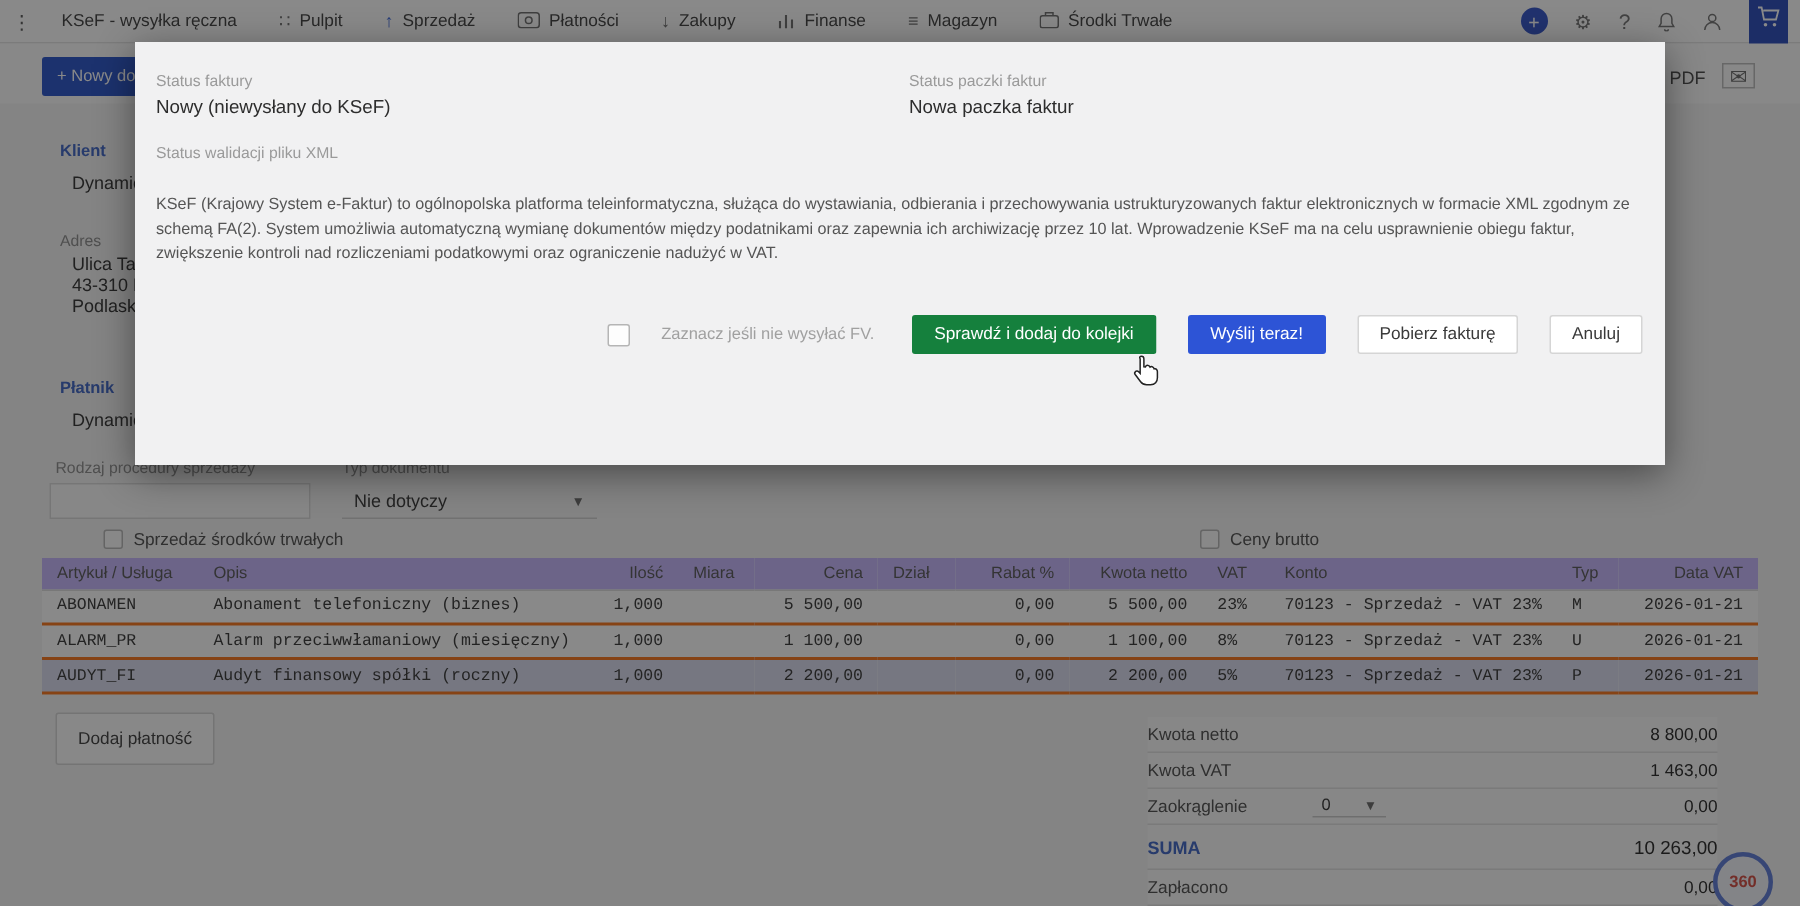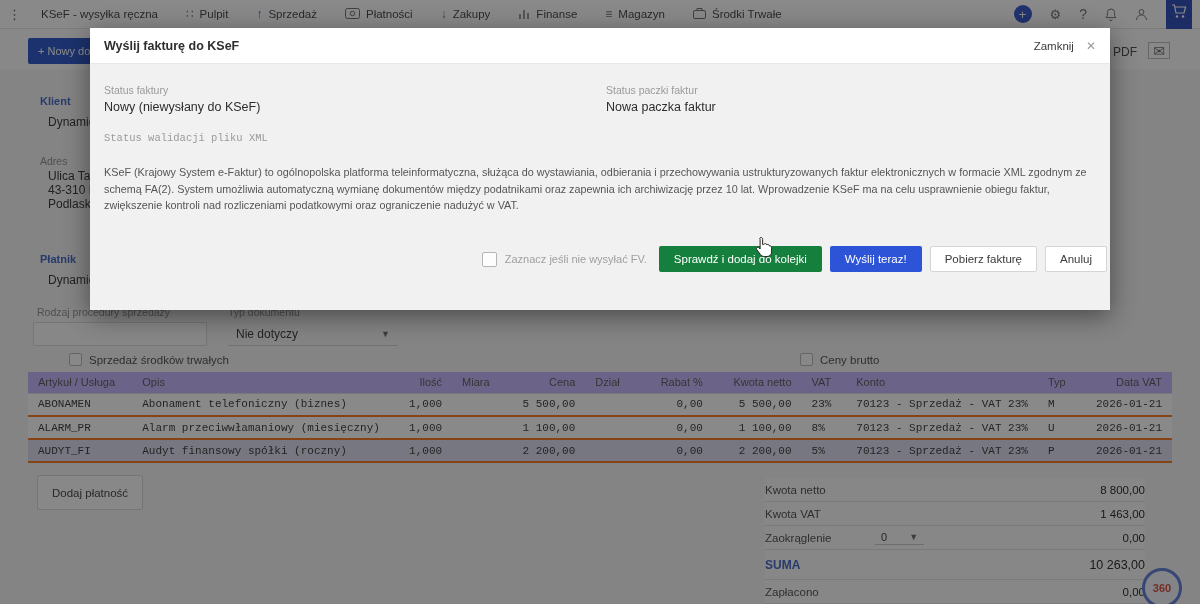--- a/index.html
+++ b/index.html
@@ -84,26 +84,26 @@
   .modal-title { font-size:12.5px; color:#2e2e2e; font-weight:bold; }
   .modal-close { margin-left:auto; display:flex; align-items:center; gap:12px; font-size:11.5px;
     color:#3a3a3a; background:none; border:none; }
   .modal-close .x { color:#9a9a9a; font-size:12px; }
   .modal-body { padding:20px 14px 0 14px; position:relative; height:246px; }
 
   .status-grid { position:relative; height:80px; }
   .st-label { font-size:10.5px; color:#9a9a9a; margin-bottom:4px; }
   .st-value { font-size:12.5px; color:#2d2d2d; }
   .st-col2 { position:absolute; left:502px; top:0; }
-  .st-xml { position:absolute; left:0; top:48px;font-family:Liberation Mono, monospace; }
+  .st-xml { position:absolute; left:0; top:48px; }
 
   .modal-desc { font-size:10.8px; color:#555; line-height:1.55; width:990px; }
 
-  .modal-actions { position:absolute; left:12px; bottom:38px; width:1005px; display:flex;
-    align-items:center; justify-content:flex-end; gap:8px; }
+  .modal-actions { position:absolute; left:0; bottom:38px; width:1005px; display:flex;
+    align-items:center; justify-content:flex-end; gap:21px; }
   .mod-cb-label { font-size:11px; color:#a0a0a0; margin-right:4px; }
   .btn { height:26px; border-radius:2px; font-size:11.5px; border:1px solid transparent;
     padding:0 14px; white-space:nowrap; }
   .btn-primary { background:#15803d; color:#fff; }
   .btn-secondary { background:#2d54d6; color:#fff; }
   .btn-white { background:#fff; color:#3a3a3a; border-color:#d5d5d5; }
 
   .cursor { position:absolute; left:755px; top:236px; z-index:40; }
 </style>
 </head>
@@ -328,27 +328,20 @@
       <span class="val">0,00</span>
     </div>
   </div>
 
   <div class="badge-360">360</div>
 </div>
 
 <div class="overlay"></div>
 
 <div class="modal">
-  <div class="modal-header">
-    <span class="modal-title">Wyślij fakturę do KSeF</span>
-    <button class="modal-close">
-      <span>Zamknij</span>
-      <span class="x">✕</span>
-    </button>
-  </div>
   <div class="modal-body">
     <div class="status-grid">
       <div>
         <div class="st-label">Status faktury</div>
         <div class="st-value">Nowy (niewysłany do KSeF)</div>
       </div>
       <div class="st-col2">
         <div class="st-label">Status paczki faktur</div>
         <div class="st-value">Nowa paczka faktur</div>
       </div>

